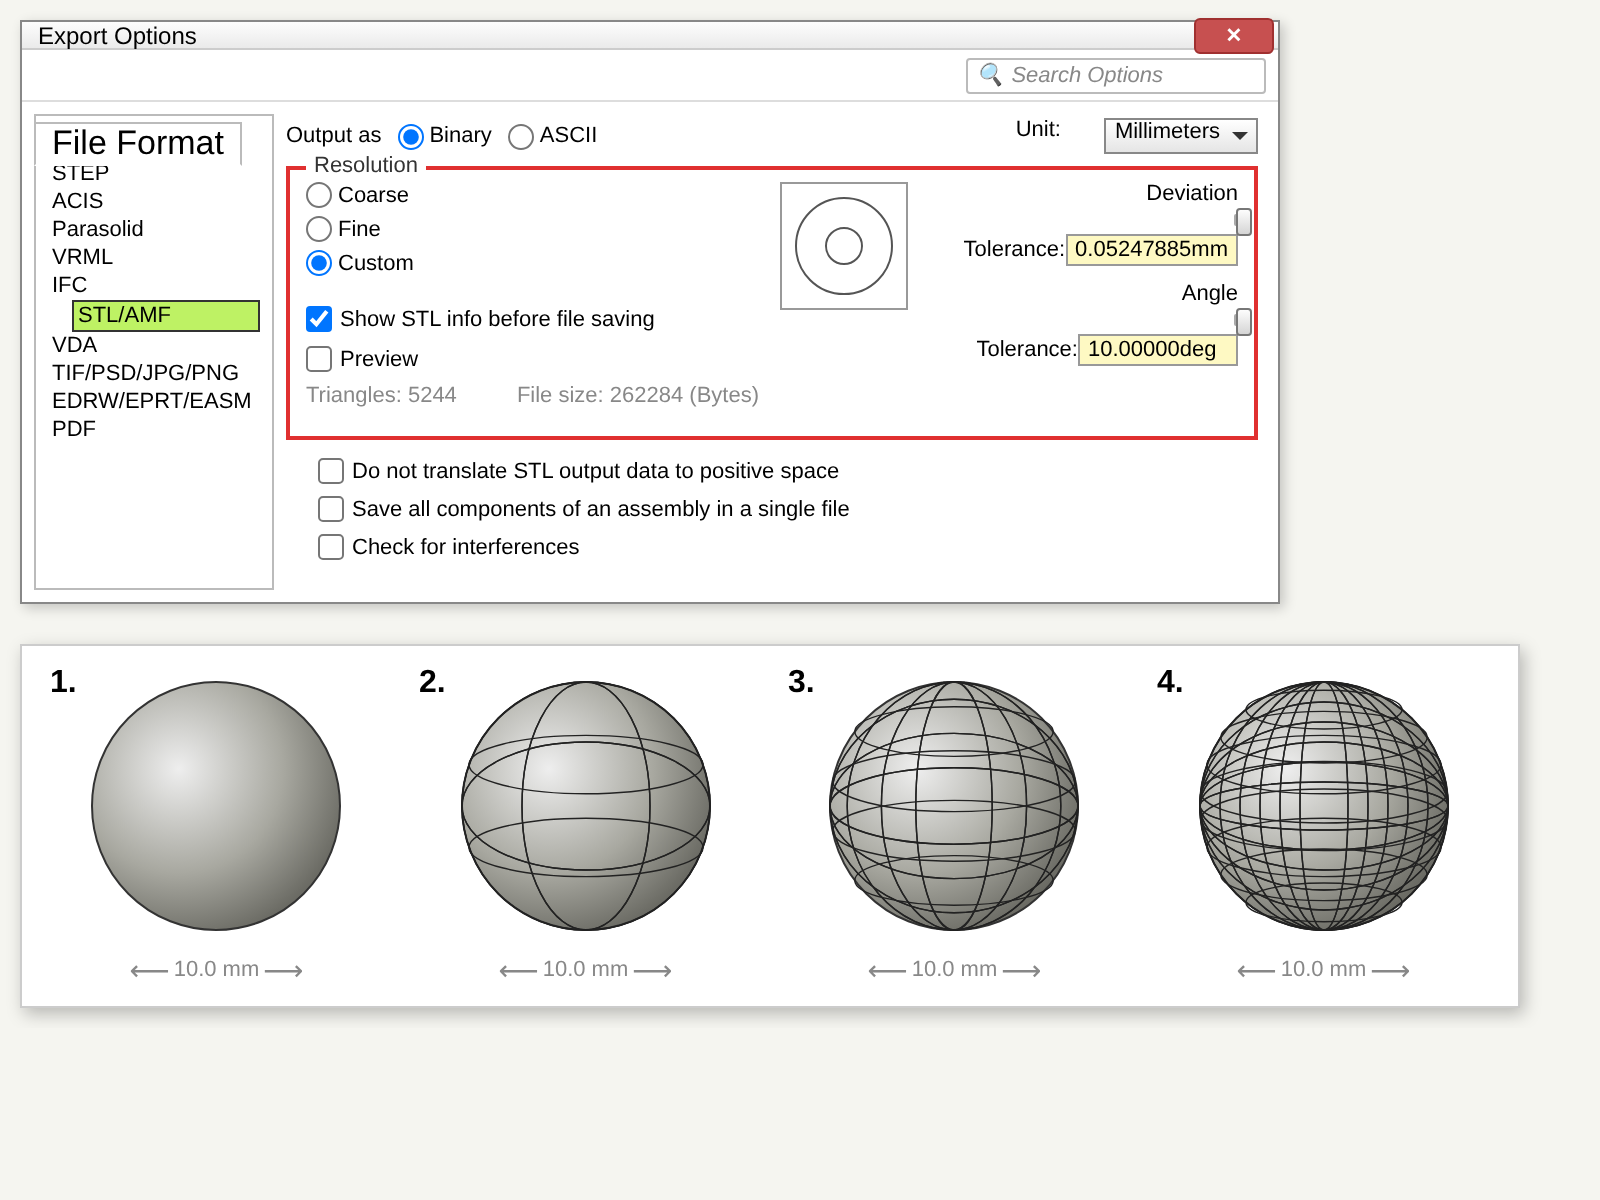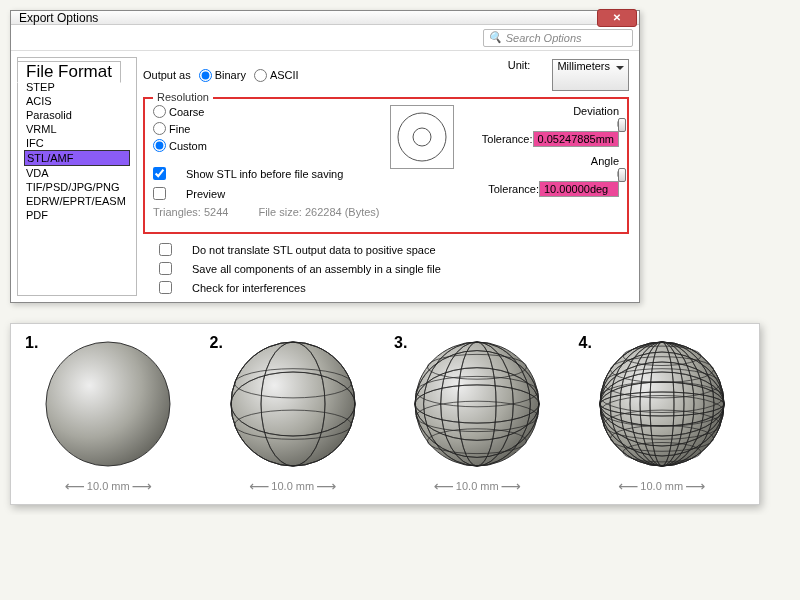--- a/index.html
+++ b/index.html
@@ -9,38 +9,38 @@
   .titlebar .ttl { font-size:12px; }
   .tbbtns { display:flex; gap:0; }
   .tbbtn { width: 30px; height:18px; border:1px solid #888; border-radius:3px; display:flex; align-items:center; justify-content:center; font-size:10px; background:#e6e6e6; }
   .tbclose { width:40px; background:#c75050; color:#fff; border-color:#a03030; border-radius:3px; font-weight:bold; }
   .topbar { height:26px; display:flex; justify-content:flex-end; align-items:center; padding:0 6px; border-bottom:1px solid #ddd; }
   .search { width:150px; height:18px; border:1px solid #bbb; border-radius:2px; display:flex; align-items:center; padding:0 4px; color:#888; font-style:italic; gap:4px; background:#fff;}
   .body { display:flex; min-height:250px; }
   .tabhdr { position:absolute; top:50px; left:6px; background:#fff; border:1px solid #bbb; border-bottom:1px solid #fff; padding:0 8px; font-size:17px; z-index:3; }
   .tabarea { border:1px solid #bbb; margin:6px; flex:0 0 120px; padding:8px 6px; }
   .fmt { padding:1px 2px; cursor:default; }
-  .fmt.sel { border:1px solid #333; background:#8b5cf6; }
+  .fmt.sel { border:1px solid #333; background:#bef264;margin-left:12px; }
   .rightpane { flex:1; padding:8px 10px 8px 0; }
   .outrow { display:flex; align-items:center; gap:8px; margin-bottom:6px; }
   .radiolbl { display:flex; align-items:center; gap:3px; }
   .unitrow { margin-left:auto; display:flex; align-items:flex-start; gap:22px; }
-  .unitsel { border:1px solid #888; height:32px; padding:0 18px 0 4px; background:linear-gradient(#fff,#e5e5e5); position:relative; }
+  .unitsel { border:1px solid #888; height:18px; padding:0 18px 0 4px; background:linear-gradient(#fff,#e5e5e5); position:relative; }
   .unitsel:after { content:""; position:absolute; right:4px; top:6px; border:4px solid transparent; border-top-color:#333; }
   .resbox { border:2px solid #e03030; padding:6px 8px 14px 8px; position:relative; }
   .reslegend { position:absolute; top:-8px; left:8px; background:#fff; padding:0 4px; color:#333; }
   .rescols { display:flex; gap:10px; }
   .rc-left { display:flex; flex-direction:column; gap:4px; }
   .circprev { width:64px; height:64px; border:1px solid #999; display:flex; align-items:center; justify-content:center; }
   .rc-right { flex:1; display:flex; flex-direction:column; gap:2px; font-size:10.5px;align-items:flex-end; }
   .sld { height:6px; background:#ddd; border:1px solid #aaa; border-radius:3px; position:relative; margin:2px 0 2px 0; }
   .sld .thumb { position:absolute; top:-4px; width:8px; height:14px; background:linear-gradient(#fdfdfd,#d5d5d5); border:1px solid #777; border-radius:2px; }
   .tolrow { display:flex; align-items:center; gap:0; }
-  .tolval { border:1px solid #999; padding:1px 4px; background:#ec4899; min-width:80px; }
-  .chkrow { display:flex; align-items:center; gap:20px; margin-top:3px; font-size:10.5px; }
+  .tolval { border:1px solid #999; padding:1px 4px; background:#fef9c3; min-width:80px; }
+  .chkrow { display:flex; align-items:center; gap:4px; margin-top:3px; font-size:10.5px; }
   .infoline { display:flex; gap:30px; color:#888; font-size:10px; margin-top:2px; }
   .belowchk { margin:6px 0 0 16px; display:flex; flex-direction:column; gap:3px; }
   
   .strip { margin-top:20px; background:#fff; border:1px solid #ccc; box-shadow:2px 3px 8px rgba(0,0,0,.25); padding:10px; display:flex; gap:10px; width:750px; }
   .cell { flex:1; position:relative; display:flex; flex-direction:column; align-items:center; }
   .cell .num { position:absolute; top:0; left:4px; font-size:16px; font-weight:bold; }
   .sph { width:140px; height:140px; }
   .dimrow { display:flex; align-items:center; gap:2px; color:#888; font-size:14px; margin-top:4px; }
   .arrow { font-size:14px; }
   input[type=checkbox],input[type=radio]{ margin:0; }

